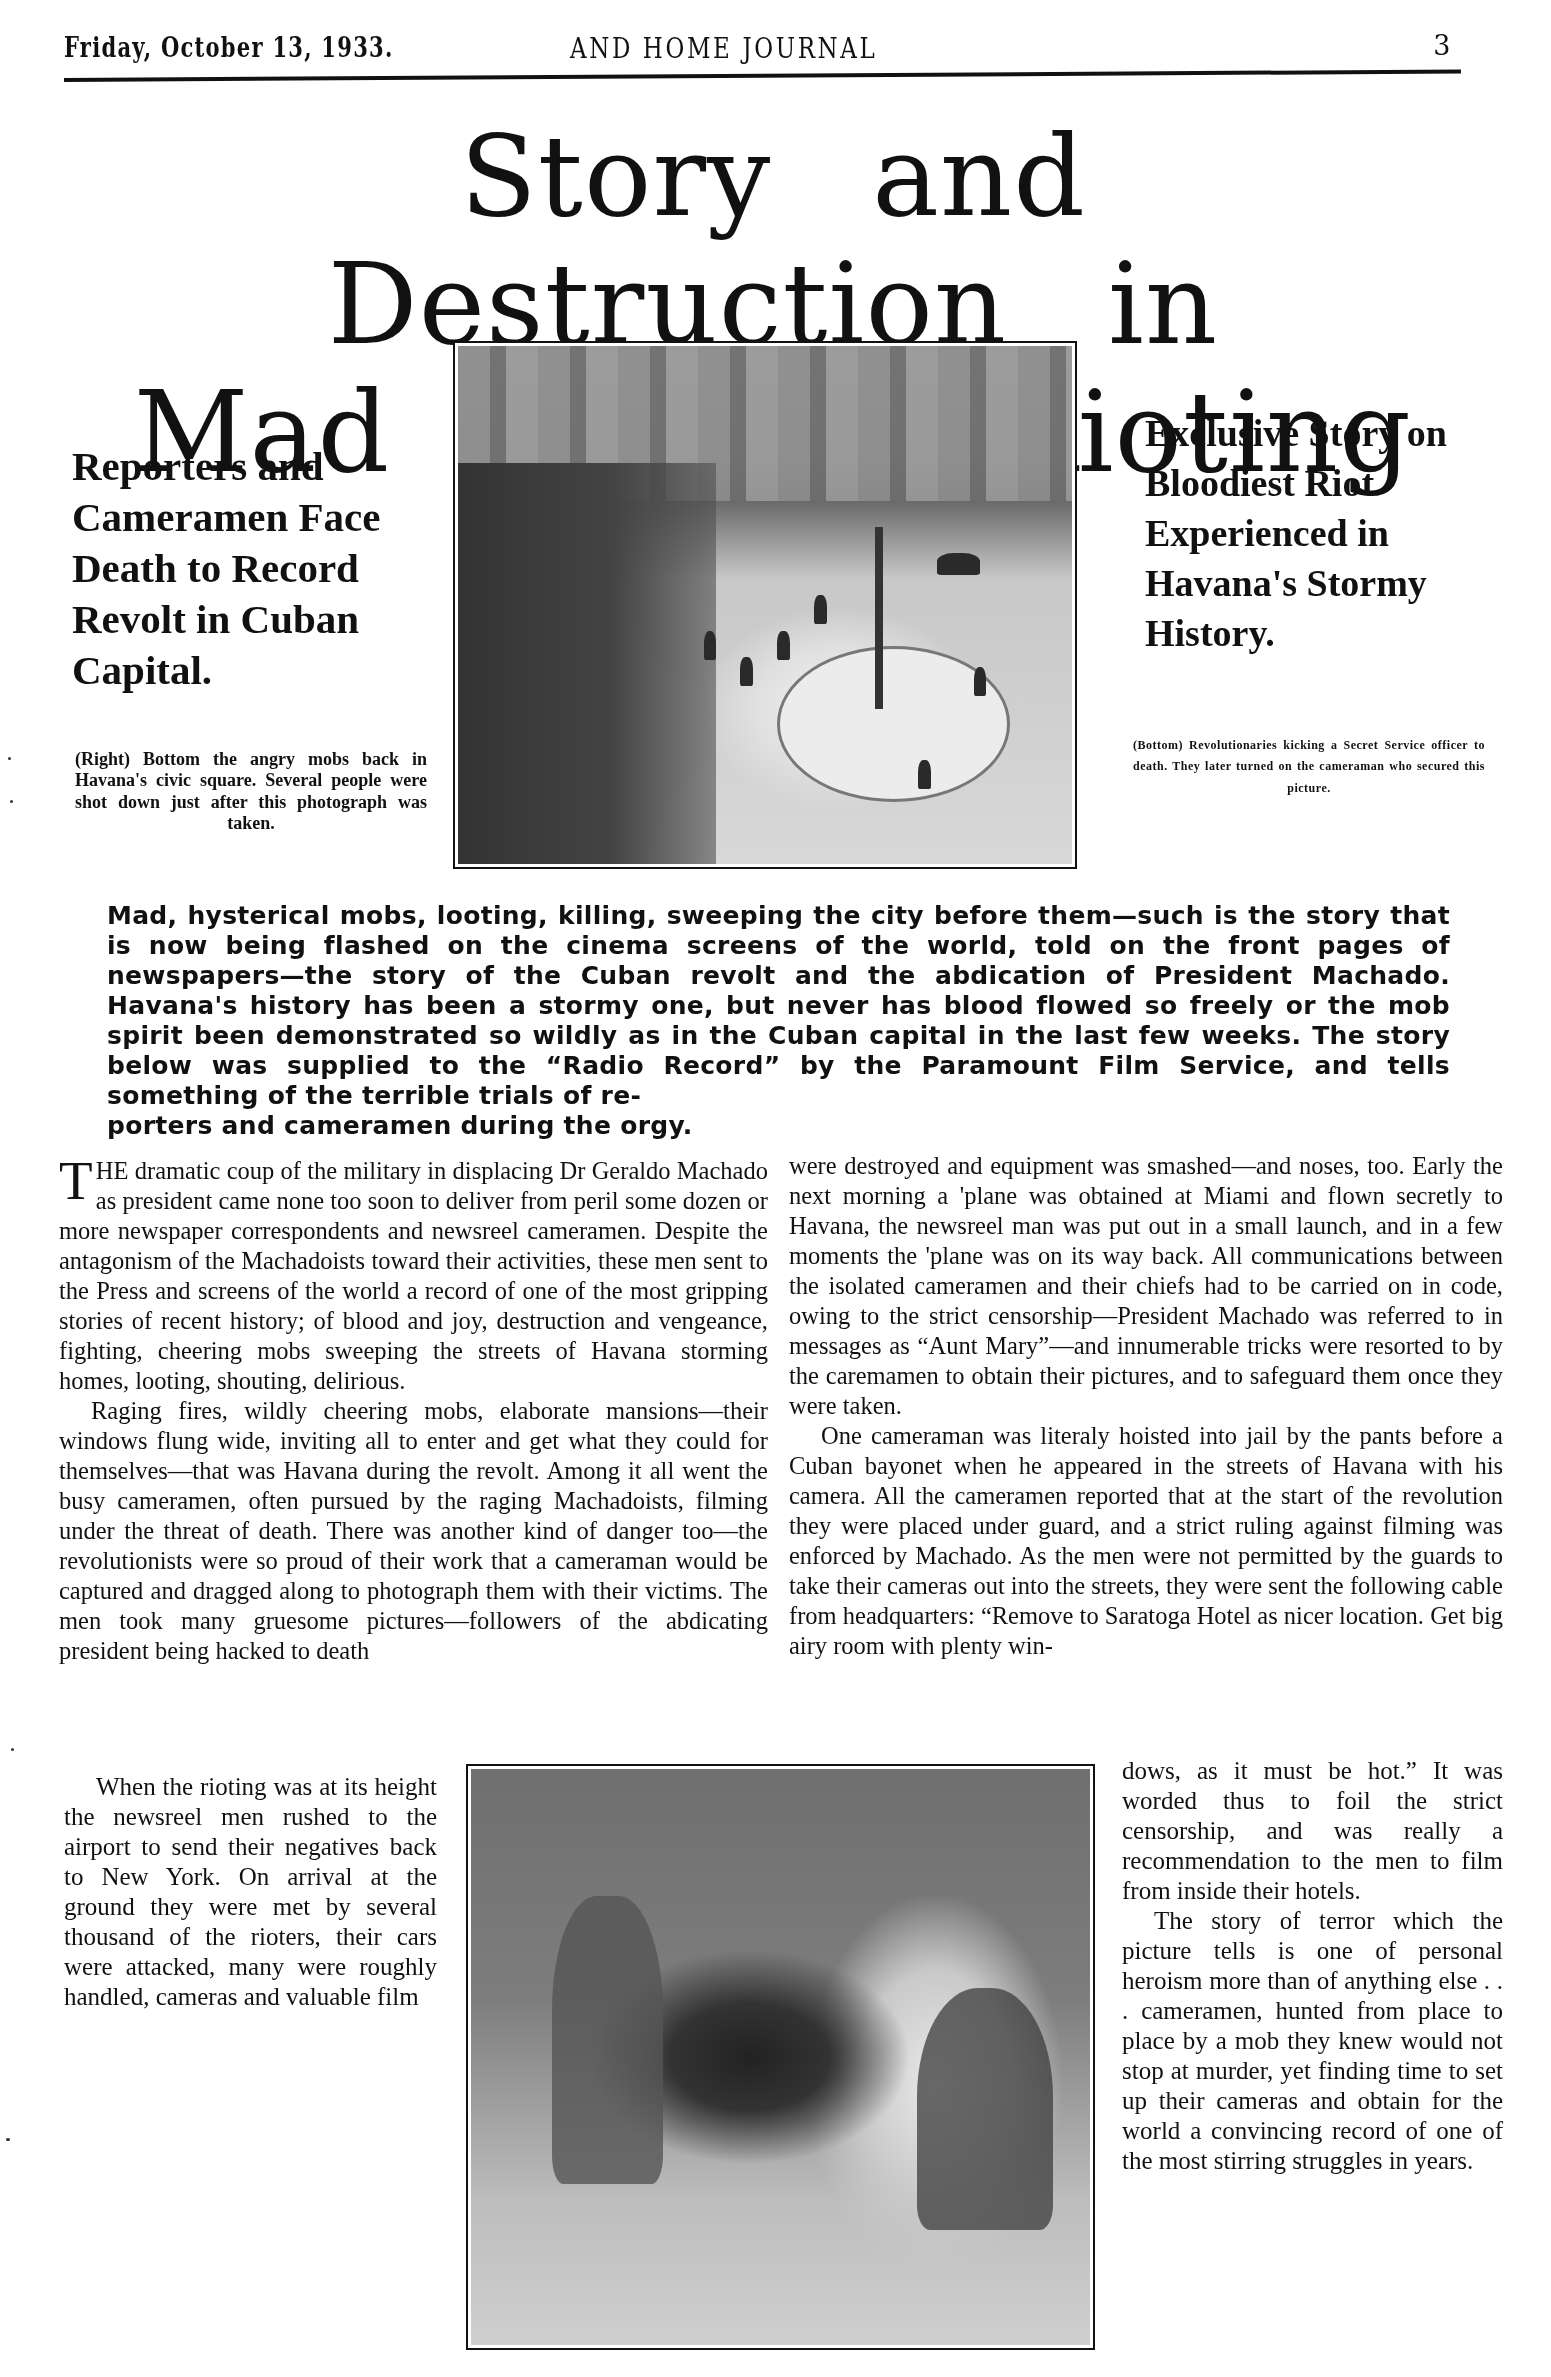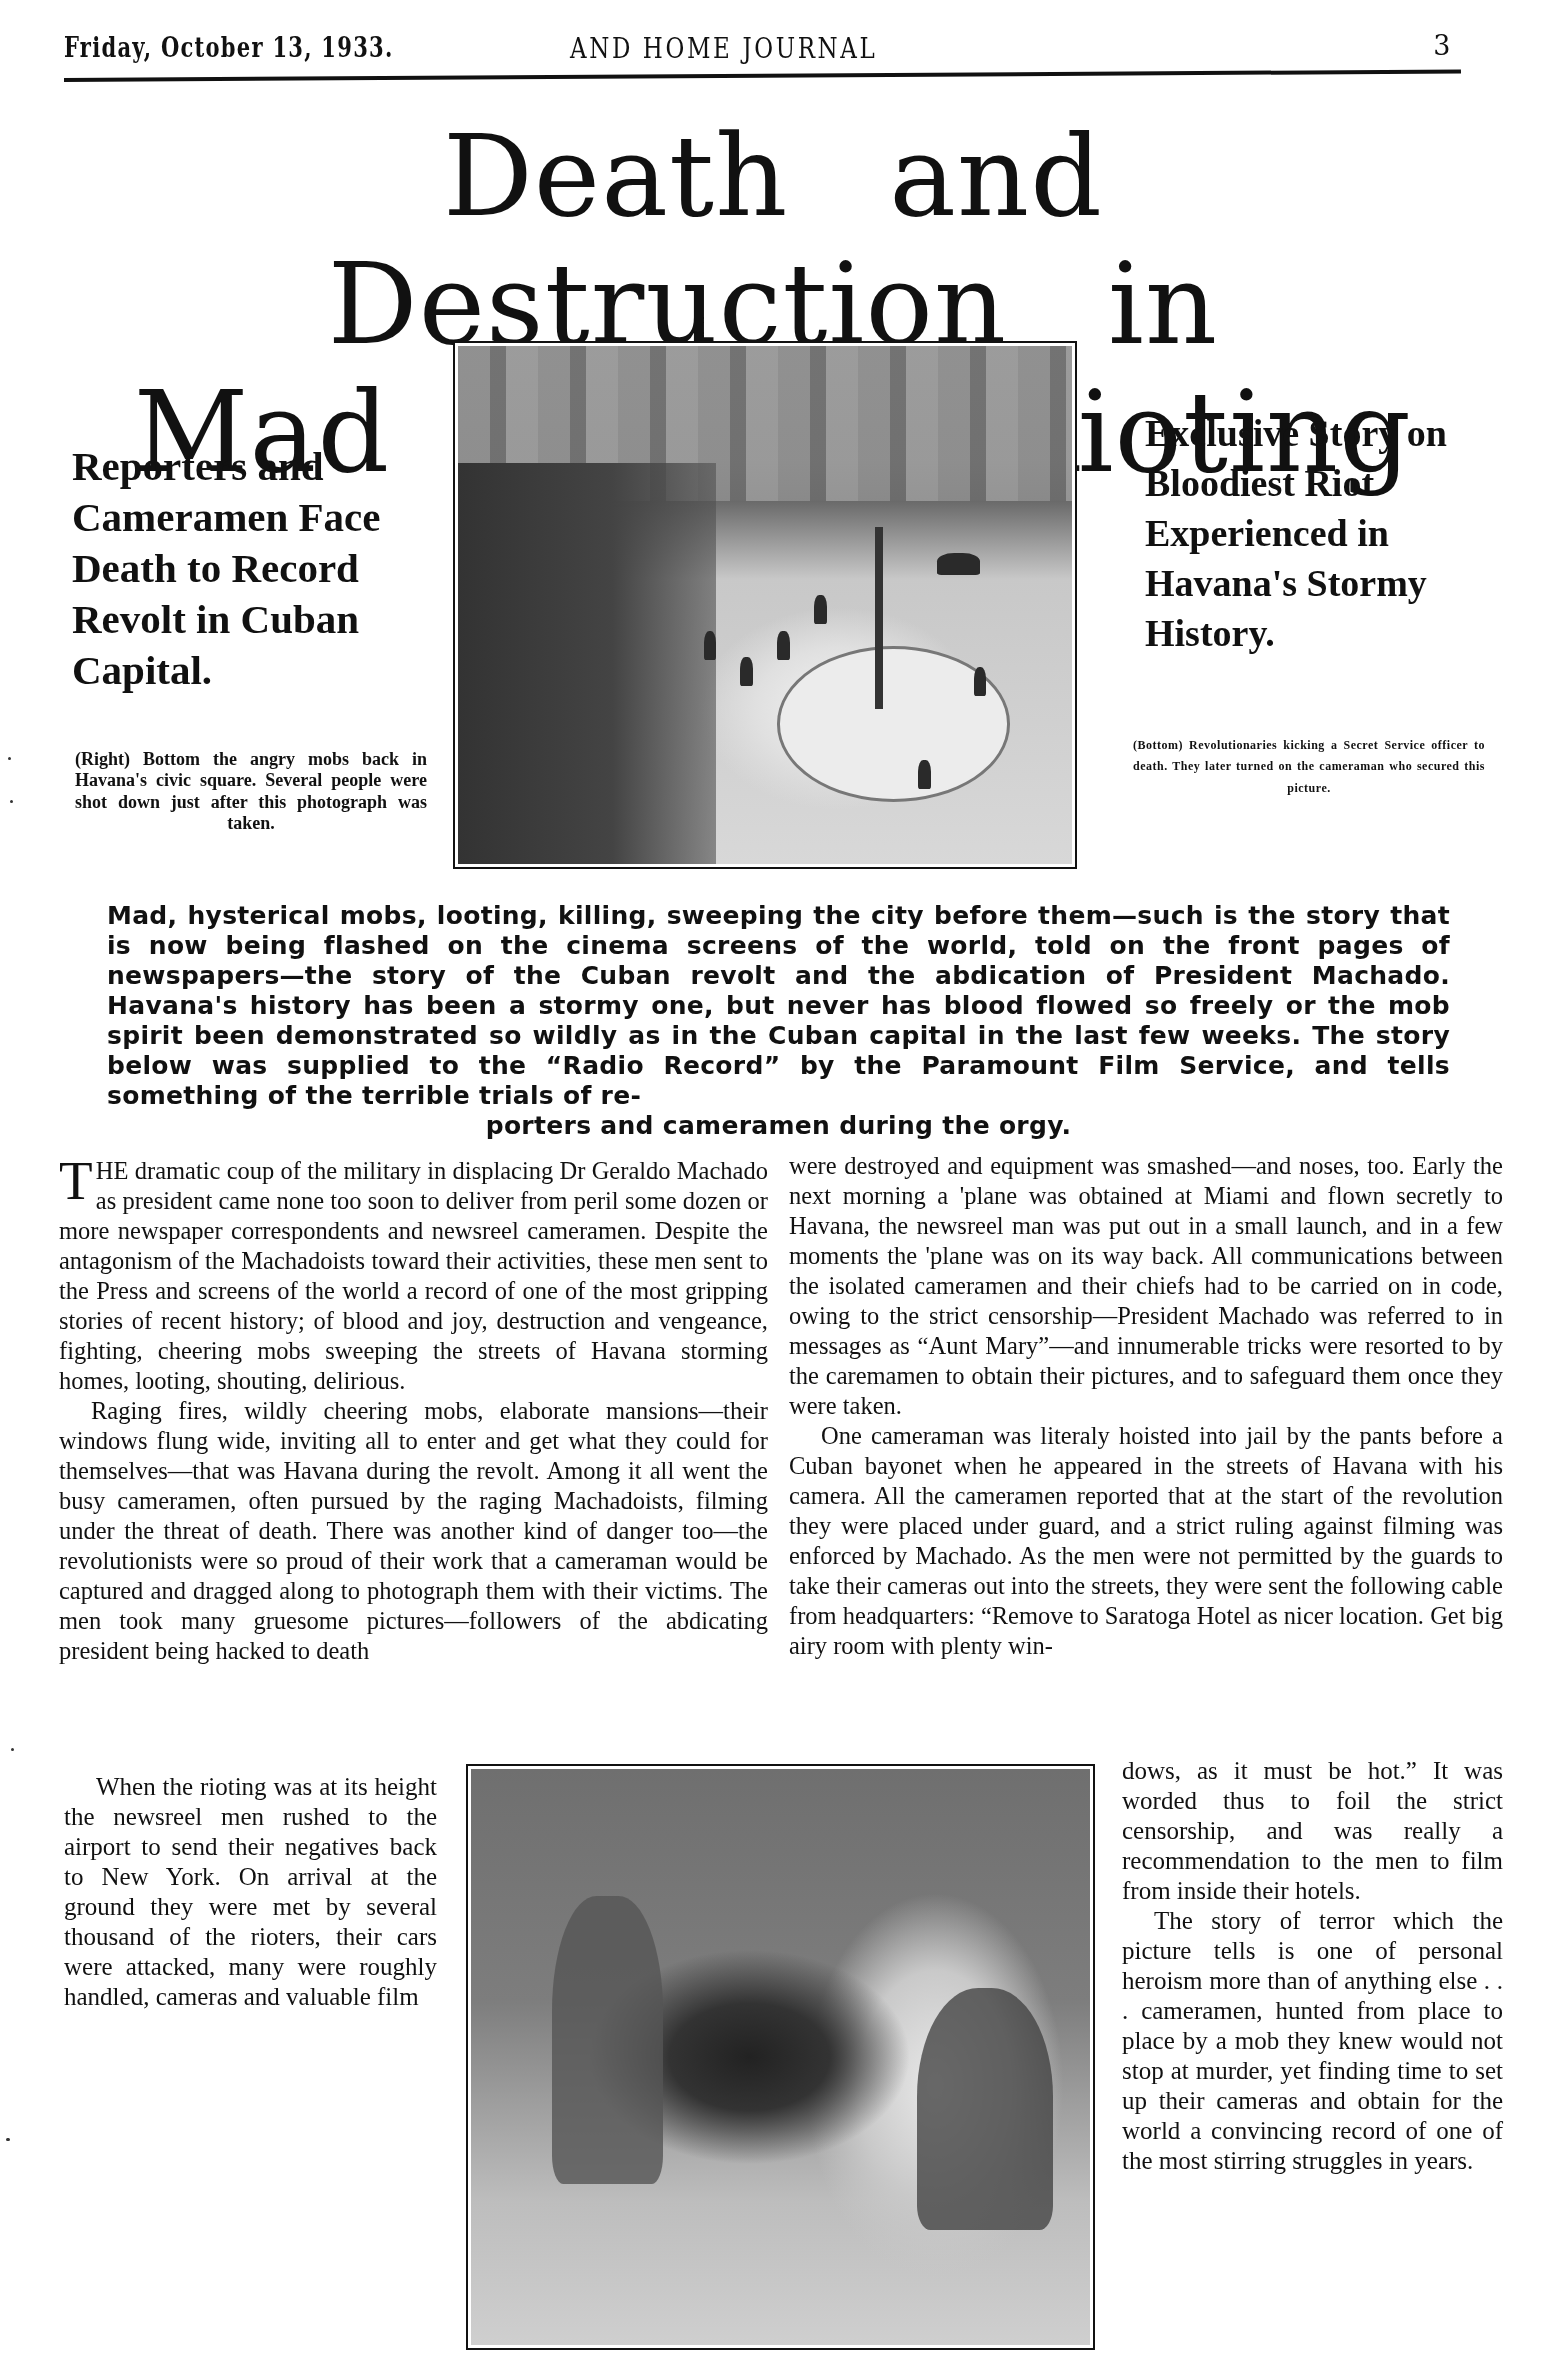--- a/index.html
+++ b/index.html
@@ -47,21 +47,21 @@
     background:
       radial-gradient(ellipse 160px 107px at 45% 50%, #222 0%, #333 50%, transparent 100%),
       radial-gradient(ellipse 128px 192px at 75% 55%, #e8e8e8 0%, #c9c9c9 60%, transparent 100%),
       linear-gradient(180deg, #6f6f6f 0%, #7d7d7d 40%, #bdbdbd 75%, #cfcfcf 100%);
   }
   .photo-bottom .fig-a { position: absolute; left: 13%; top: 22%; width: 18%; height: 50%; background: #555; border-radius: 40% 40% 10% 10%; opacity: 0.8; }
   .photo-bottom .fig-b { position: absolute; left: 72%; top: 38%; width: 22%; height: 42%; background: #3c3c3c; border-radius: 45% 45% 10% 10%; opacity: 0.75; }
 
   
   .intro { left: 107px; top: 901px; width: 1343px; font-family: "DejaVu Sans", sans-serif; font-weight: bold; font-size: 25px; line-height: 30px; text-align: justify; letter-spacing: 0.3px; }
-  .intro .last { display: block; text-align: center; }
+  .intro .last { display: block; text-align: left; }
 
   
   .body-text { font-family: "Liberation Serif", serif; font-size: 24.5px; line-height: 30px; text-align: justify; }
   .col-left-top { left: 59px; top: 1156px; width: 709px; }
   .col-left-bottom { left: 64px; top: 1772px; width: 373px; font-size: 25px; line-height: 30px; }
   .col-right-top { left: 789px; top: 1151px; width: 714px; }
   .col-right-bottom { left: 1122px; top: 1756px; width: 381px; font-size: 25px; line-height: 30px; }
   .body-text p { text-indent: 0; }
   .body-text p.ind { text-indent: 32px; }
   .dropcap { float: left; font-size: 55px; line-height: 48px; margin: 1.1px 3.2px 0 0; font-family: "Liberation Serif", serif; }
@@ -72,21 +72,21 @@
 <body>
 
 <div class="abs running-header">
   <span class="rh-date">Friday, October 13, 1933.</span>
   <span class="rh-journal">AND HOME JOURNAL</span>
   <span class="rh-page">3</span>
   <div class="rh-rule"></div>
 </div>
 
 <h1 class="abs headline">
-  <span class="l1">Death and Destruction in</span>
+  <span class="l1">Story and Destruction in</span>
   <span class="l2">Mad Orgy of Rioting</span>
 </h1>
 
 <div class="abs deck-left">Reporters and Cameramen Face Death to Record Revolt in Cuban Capital.</div>
 <div class="abs cap-left">(Right) Bottom the angry mobs back in Havana's civic square. Several people were shot down just after this photograph was taken.</div>
 
 <figure class="abs photo photo-top" aria-label="Crowds held back in Havana's civic square">
   <div class="photo-inner">
     <div class="building"></div>
     <div class="crowd"></div>

